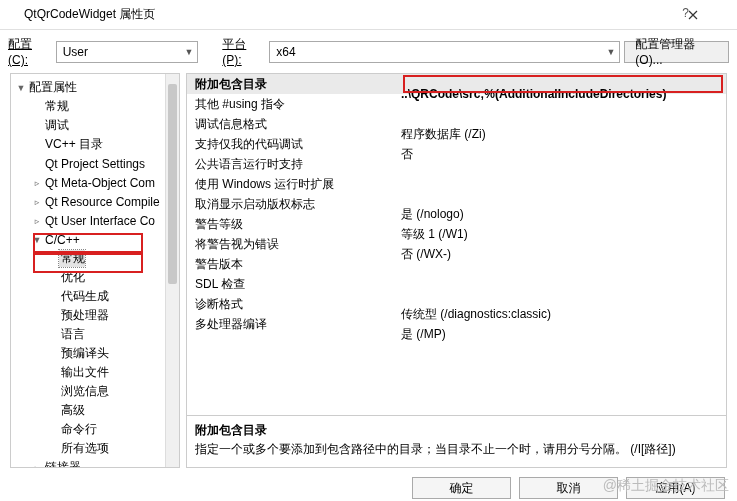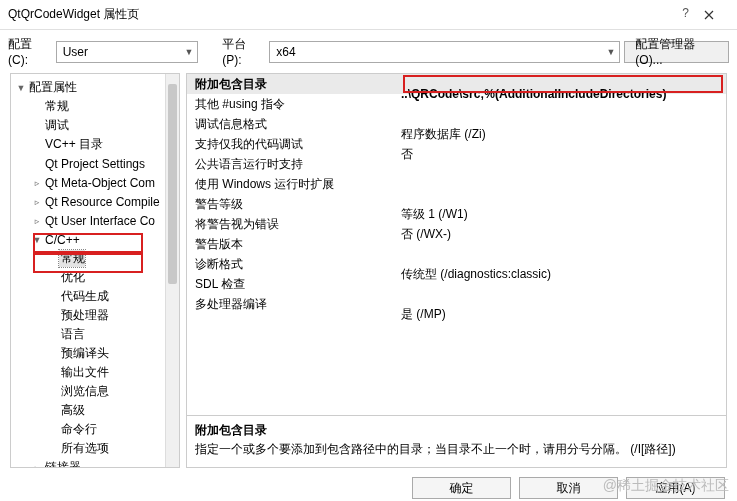--- a/index.html
+++ b/index.html
@@ -1,22 +1,22 @@
 <!DOCTYPE html>
 <html><head>
 <meta charset="utf-8">
 <style>
 * { box-sizing: border-box; margin: 0; padding: 0; font-family: "Microsoft YaHei", "Segoe UI", sans-serif; font-size: 12px; }
 body { background: #fff; width: 737px; height: 501px; overflow: hidden; position: relative; }
-.titlebar { display: flex; align-items: center; height: 30px; padding: 0 8px; border-bottom: 1px solid #e0e0e0; }
+.titlebar { display: flex; align-items: center; height: 30px; padding: 0 24px; border-bottom: 1px solid #e0e0e0; }
 .titlebar .title { flex: 1; }
 .titlebar .winbtn { width: 40px; height: 28px; display: flex; align-items: center; justify-content: center; color: #333; }
 .titlebar .winbtn svg { width: 10px; height: 10px; }
 .toolbar { display: flex; align-items: center; padding: 6px 8px; gap: 4px; }
-.toolbar label { margin-right: 2px; }
+.toolbar label { margin-right: 2px; text-decoration: underline; }
 .combo { display: flex; align-items: center; border: 1px solid #aaa; background: #fff; height: 22px; padding: 0 4px 0 6px; }
 .combo span.val { flex: 1; }
 .combo .chev { color: #555; font-size: 9px; padding-left: 4px; }
 .combo.conf { width: 150px; }
 .combo.plat { width: 370px; }
 .btn { border: 1px solid #aaa; background: #f0f0f0; height: 22px; padding: 0 10px; display: flex; align-items: center; }
 .main { display: flex; height: 395px; }
 .tree-wrap { width: 170px; border: 1px solid #ccc; margin: 0 6px 0 10px; overflow: hidden; position: relative; }
 .tree { padding: 4px 0; height: 100%; overflow: hidden; }
 .tree-item { display: flex; align-items: center; height: 19px; padding-left: 4px; white-space: nowrap; }
@@ -186,38 +186,42 @@
           </div>
           <div class="row">
             <div class="k">公共语言运行时支持</div>
             <div class="v"></div>
           </div>
           <div class="row">
             <div class="k">使用 Windows 运行时扩展</div>
             <div class="v"></div>
           </div>
           <div class="row">
+            <div class="k">取消显示启动版权标志</div>
+            <div class="v">是 (/nologo)</div>
+          </div>
+          <div class="row">
             <div class="k">警告等级</div>
             <div class="v">等级 1 (/W1)</div>
           </div>
           <div class="row">
             <div class="k">将警告视为错误</div>
             <div class="v">否 (/WX-)</div>
           </div>
           <div class="row">
             <div class="k">警告版本</div>
             <div class="v"></div>
           </div>
           <div class="row">
+            <div class="k">SDL 检查</div>
+            <div class="v"></div>
+          </div>
+          <div class="row">
             <div class="k">诊断格式</div>
             <div class="v">传统型 (/diagnostics:classic)</div>
-          </div>
-          <div class="row">
-            <div class="k">SDL 检查</div>
-            <div class="v"></div>
           </div>
           <div class="row">
             <div class="k">多处理器编译</div>
             <div class="v">是 (/MP)</div>
           </div>
         </div>
       <div class="hilite-red" style="left:216px; top:1px; width:320px; height:18px;"></div>
     </div>
     <div class="desc">
       <div class="dt">附加包含目录</div>

